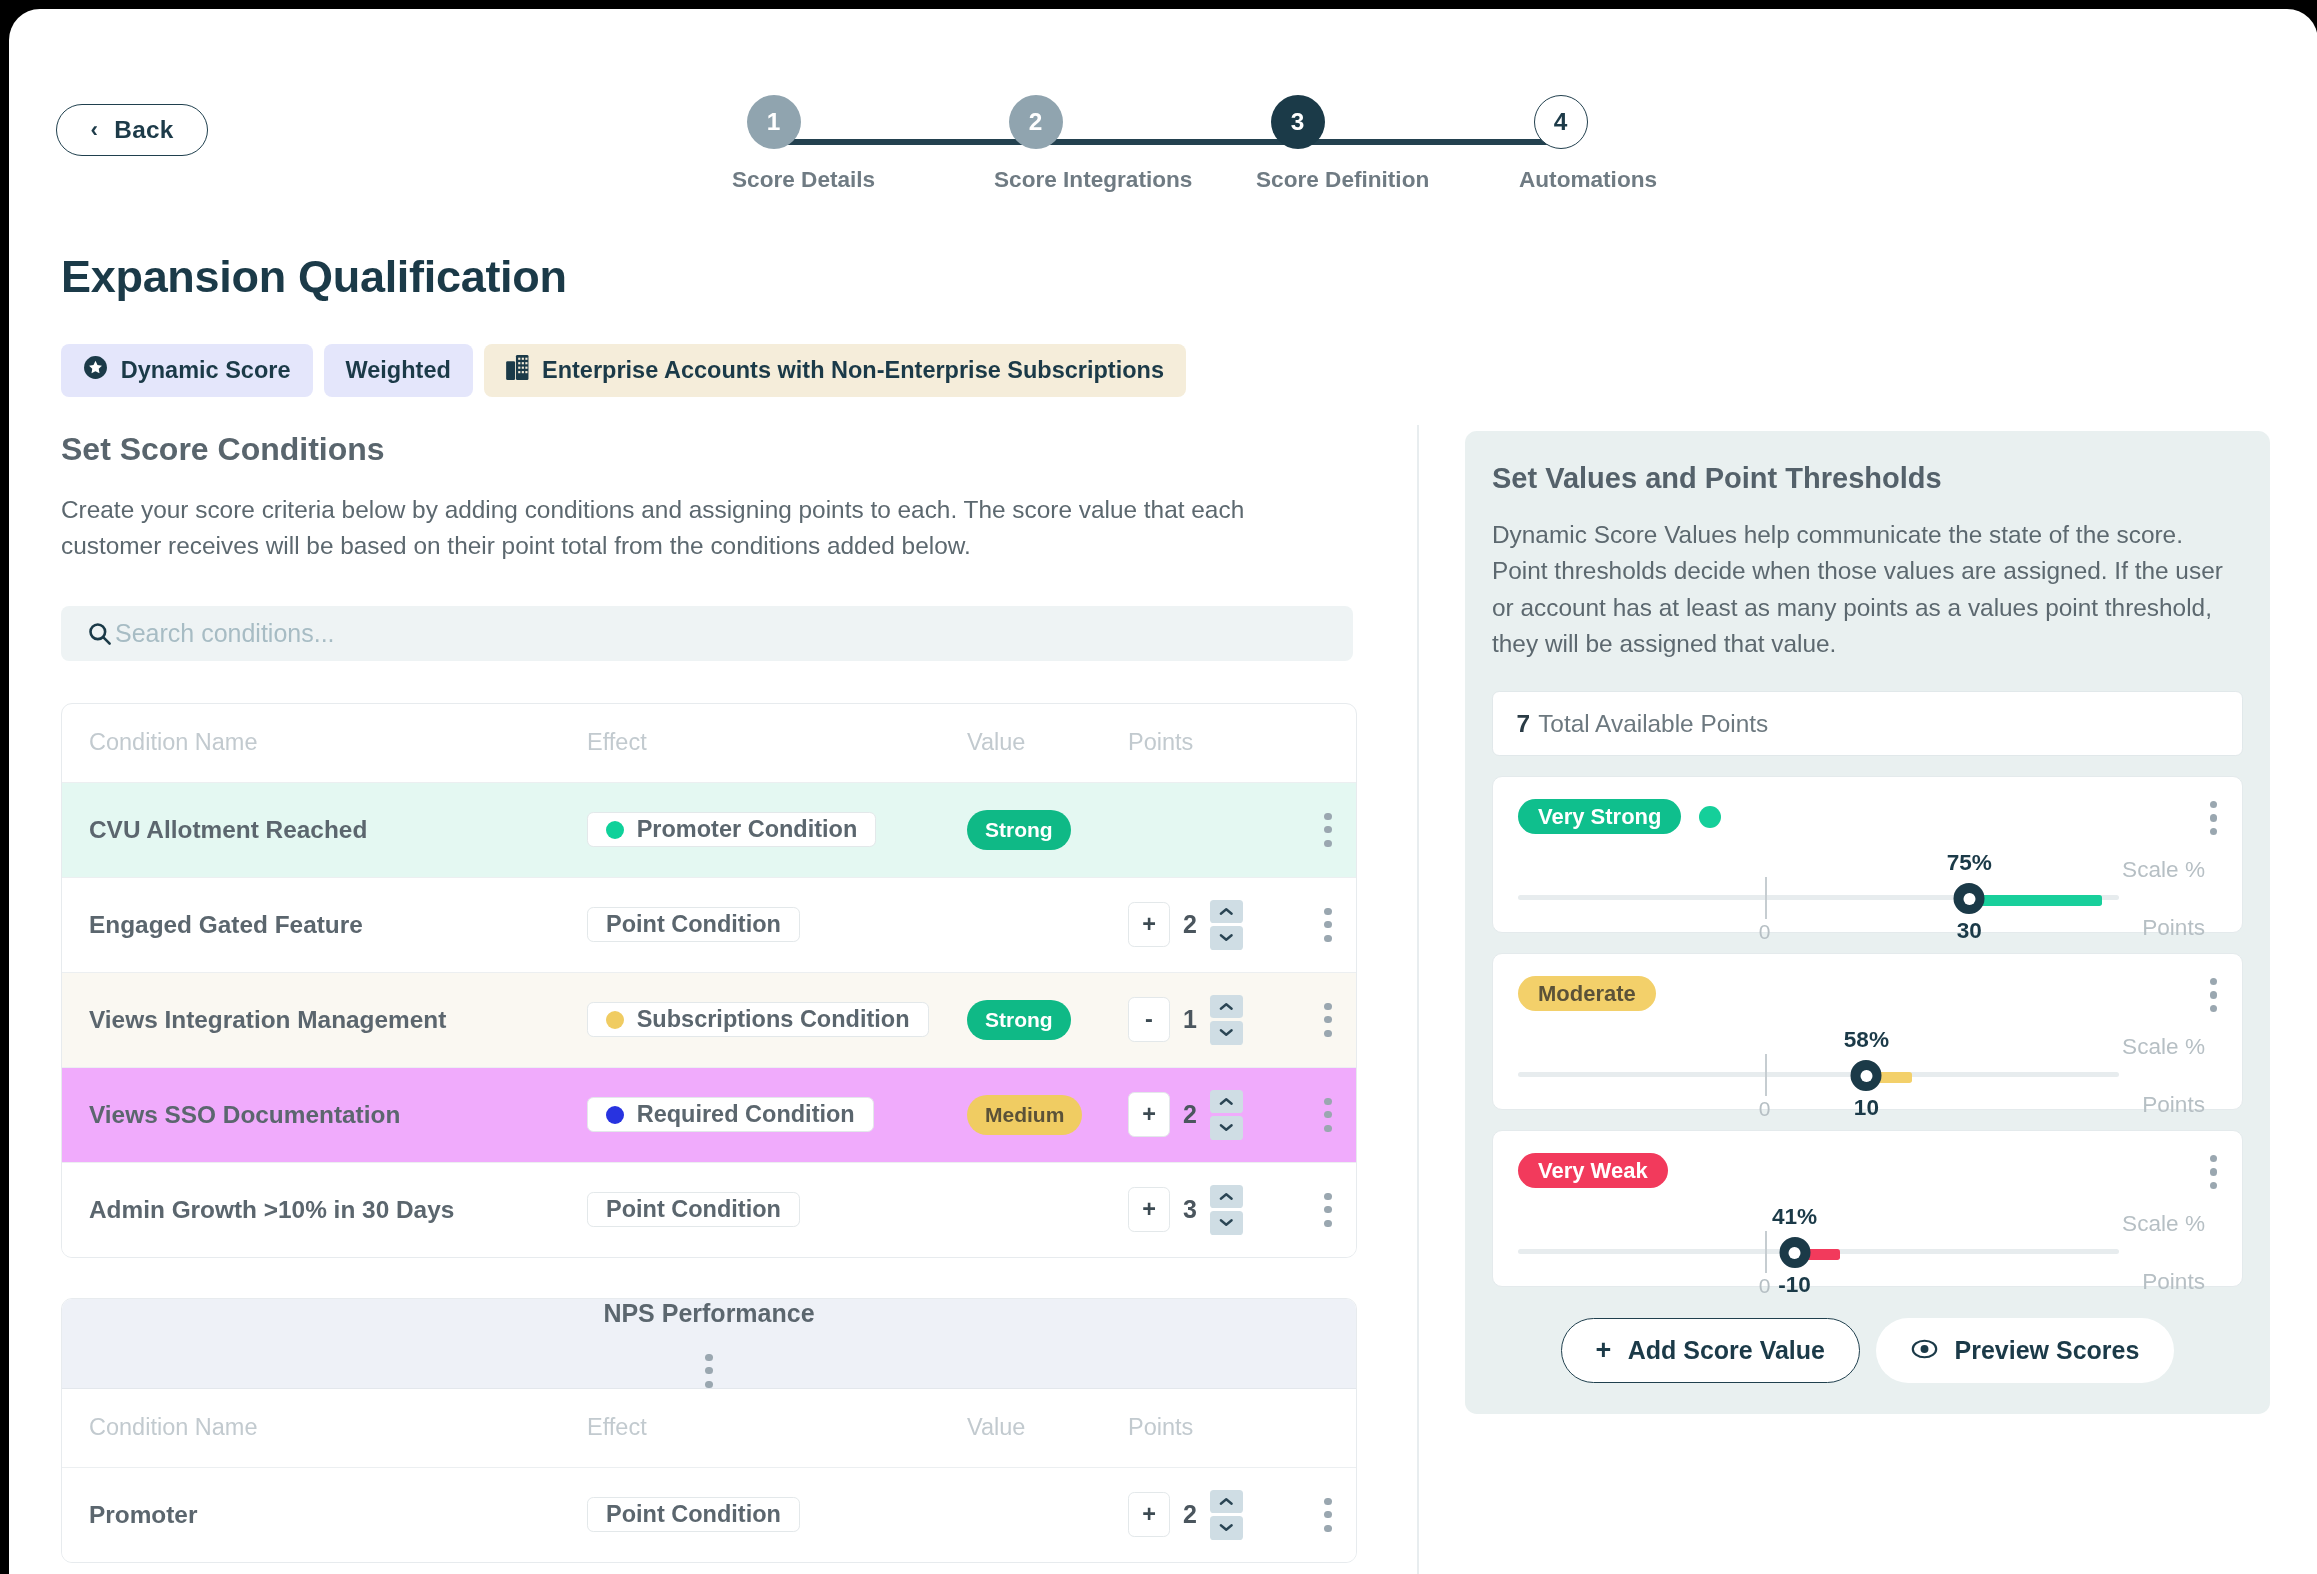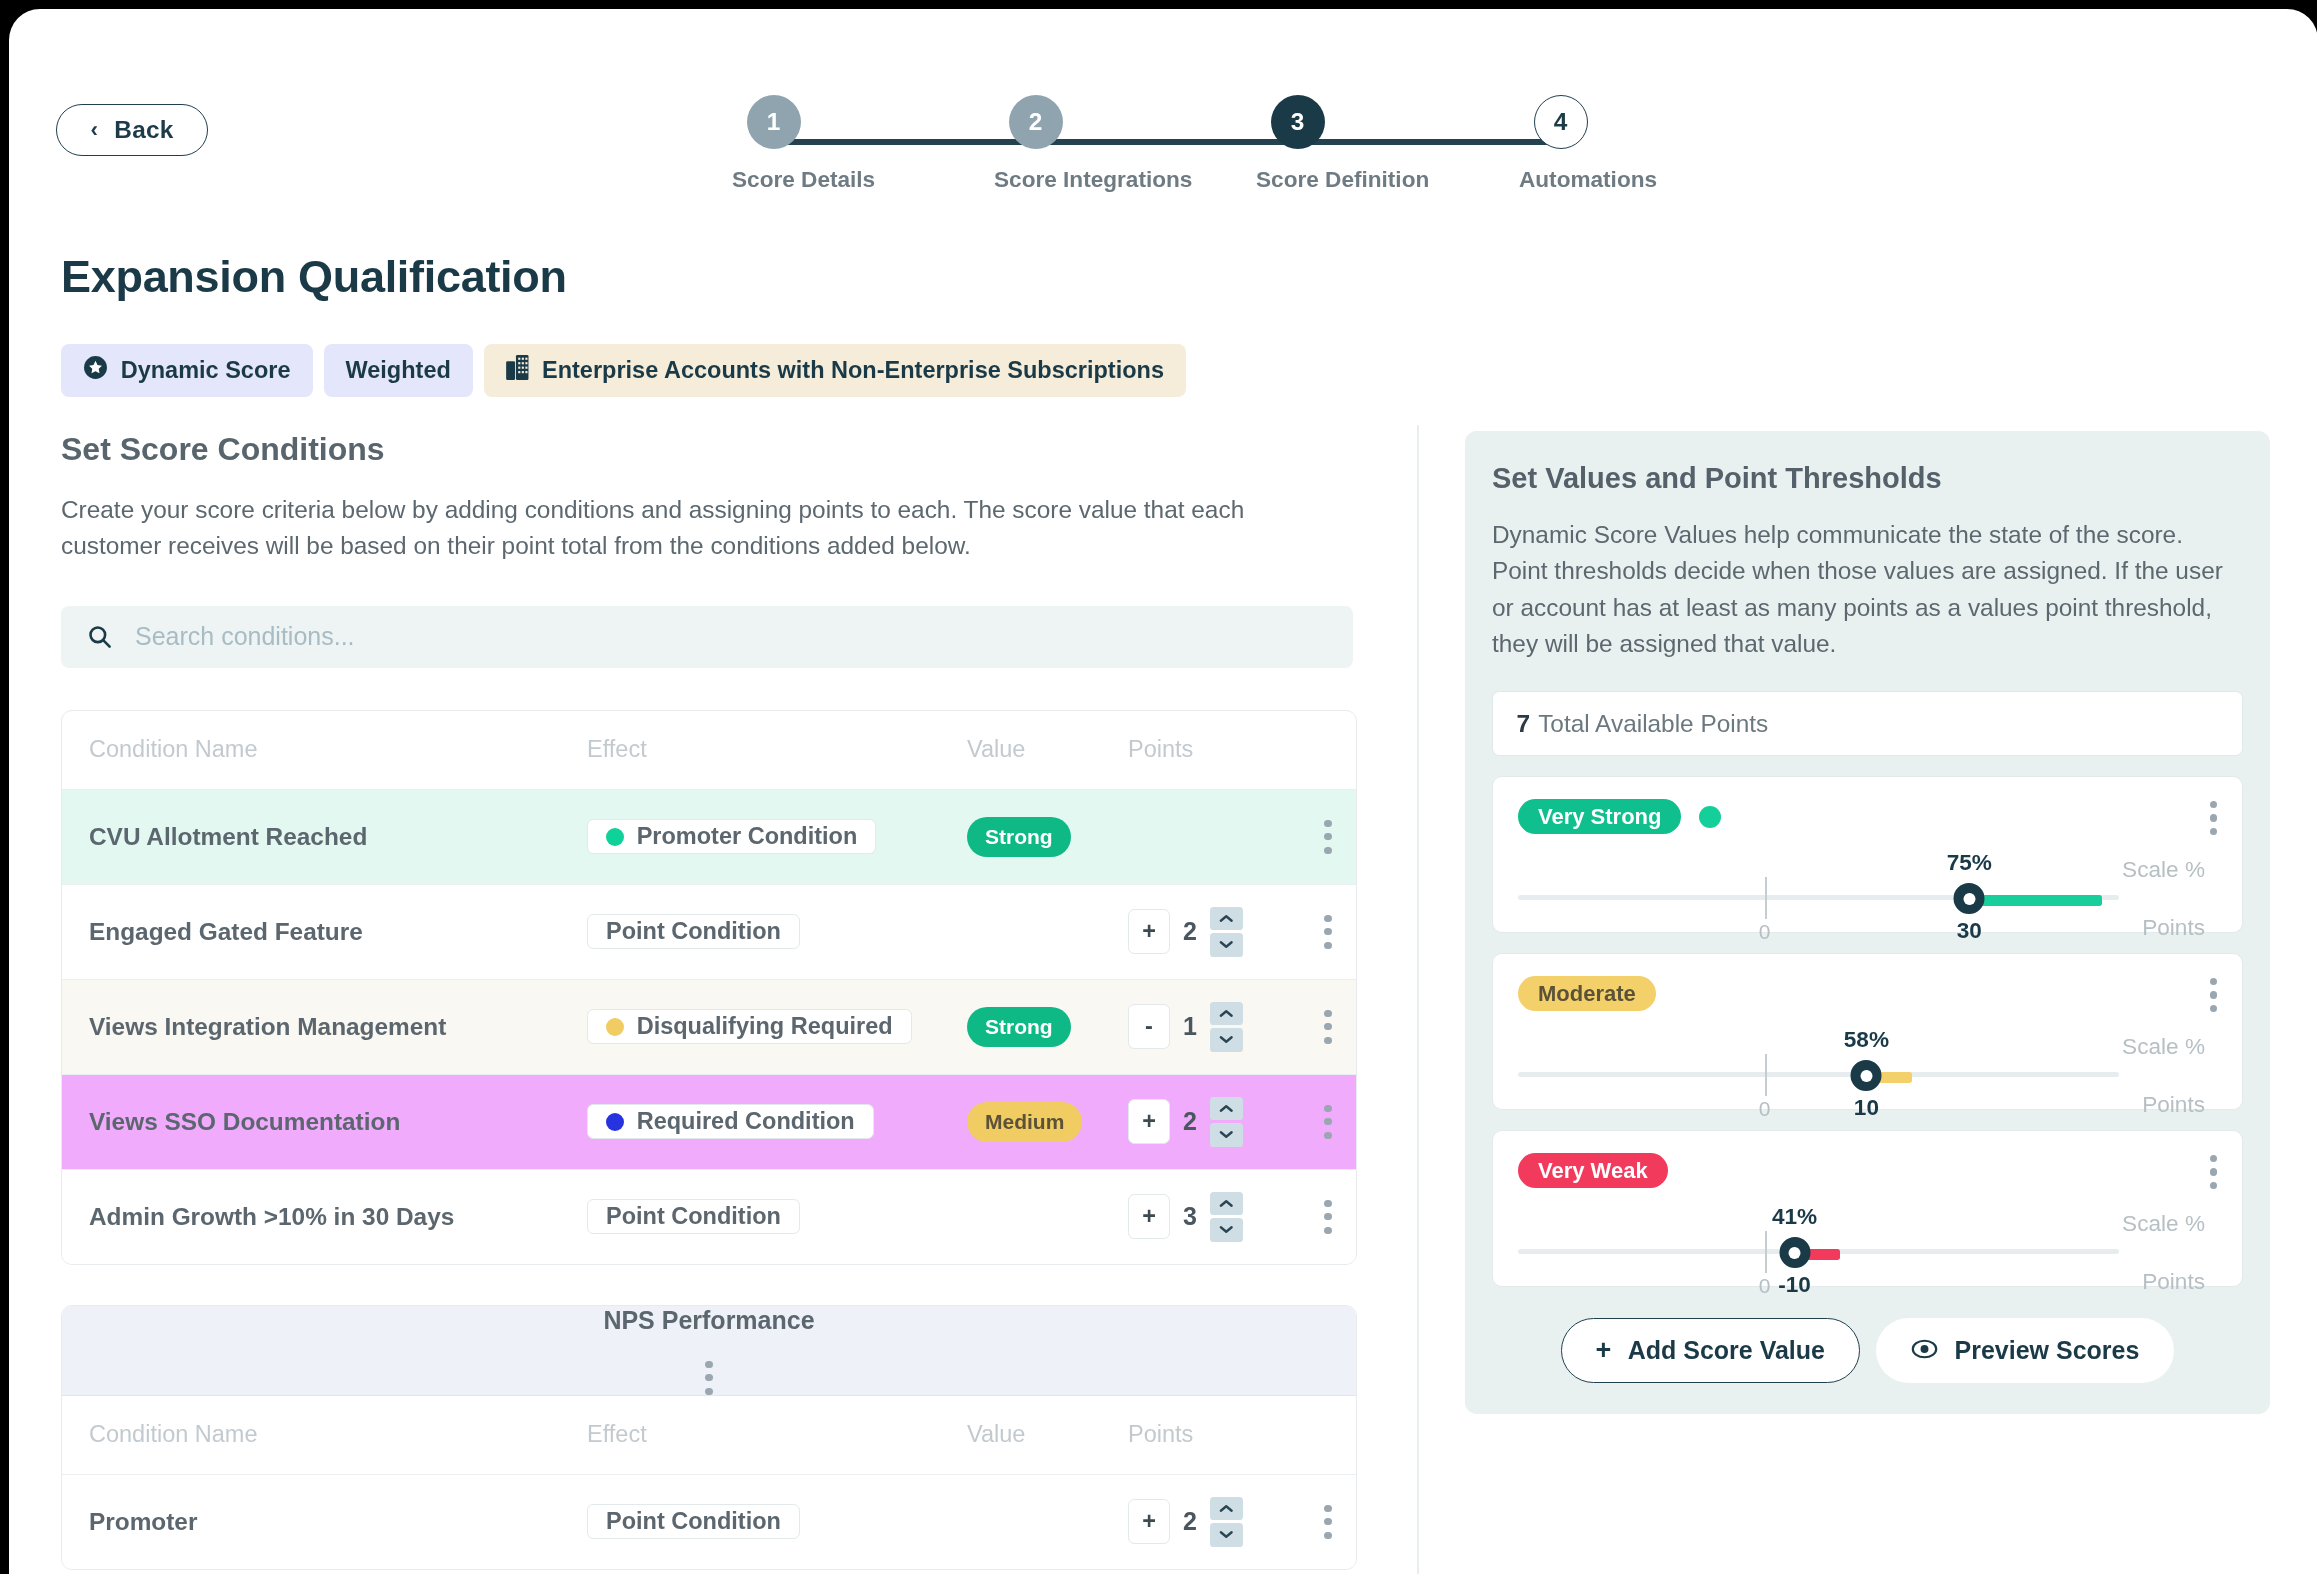--- a/index.html
+++ b/index.html
@@ -168,28 +168,27 @@
     font-size: 24.4px;
     line-height: 1.48;
     color: #5c686f;
     width: 1280px;
     margin: 0;
   }
 
   .search-wrap {
     margin-top: 42px;
     width: 1292px;
-    height: 62px;
+    height: 55px;
     background: #eef3f4;
     border-radius: 8.1px;
     display: flex;
     align-items: center;
     padding: 0 25px;
     box-sizing: border-box;
-    gap: 20px;
   }
   .search-icon svg { display: block; }
   .search-input {
     border: 0;
     outline: 0;
     background: transparent;
     font-family: "Liberation Sans", sans-serif;
     font-size: 25px;
     color: #2b4a58;
     width: 100%;
@@ -658,21 +657,21 @@
                 <i></i>
                 <i></i>
                 <i></i>
               </div>
             </div>
           </div>
           <div class="row tint-cream">
             <div class="c-name cond-name">Views Integration Management</div>
             <div class="c-eff"><div class="effect-chip">
                 <span class="dot" style="background: rgb(240, 204, 98);"></span>
-                <span>Disqualifying Required</span>
+                <span>Subscriptions Condition</span>
               </div></div>
             <div class="c-val"><span class="val-pill strong">Strong</span></div>
             <div class="c-pts">
               <div class="stepperctl">
                 <div class="sign-box">-</div>
                 <div class="pts-num">1</div>
                 <div class="arrows">
                   <div class="arw">
                     <svg width="14.5" height="9" viewBox="0 0 16 10" fill="none" stroke="#2a4554" stroke-width="2.6" stroke-linecap="round" stroke-linejoin="round">
                       <polyline points="2,7.5 8,2.5 14,7.5"></polyline>

